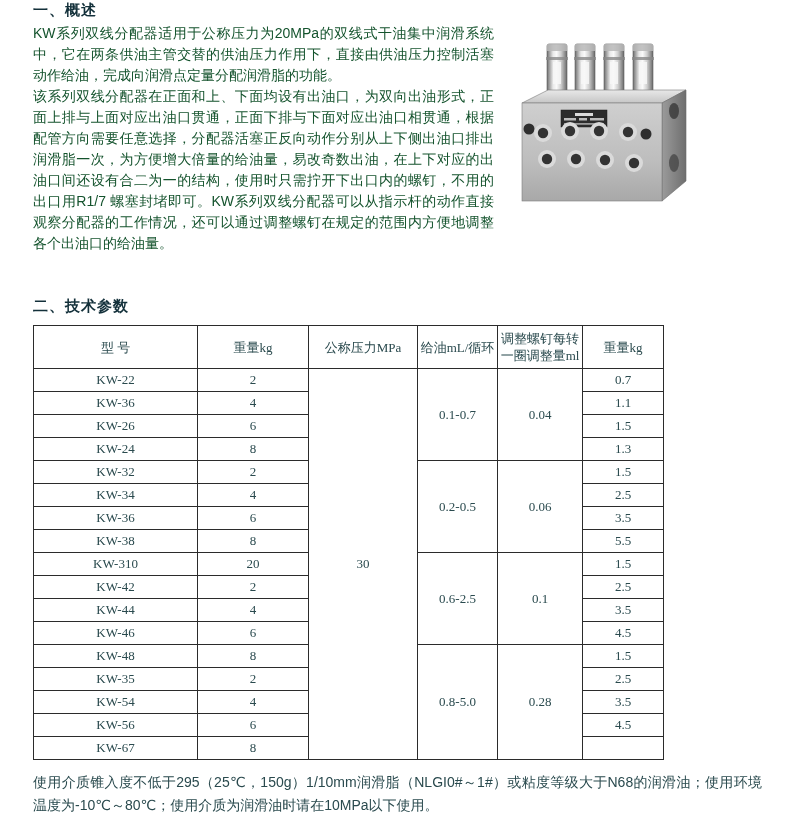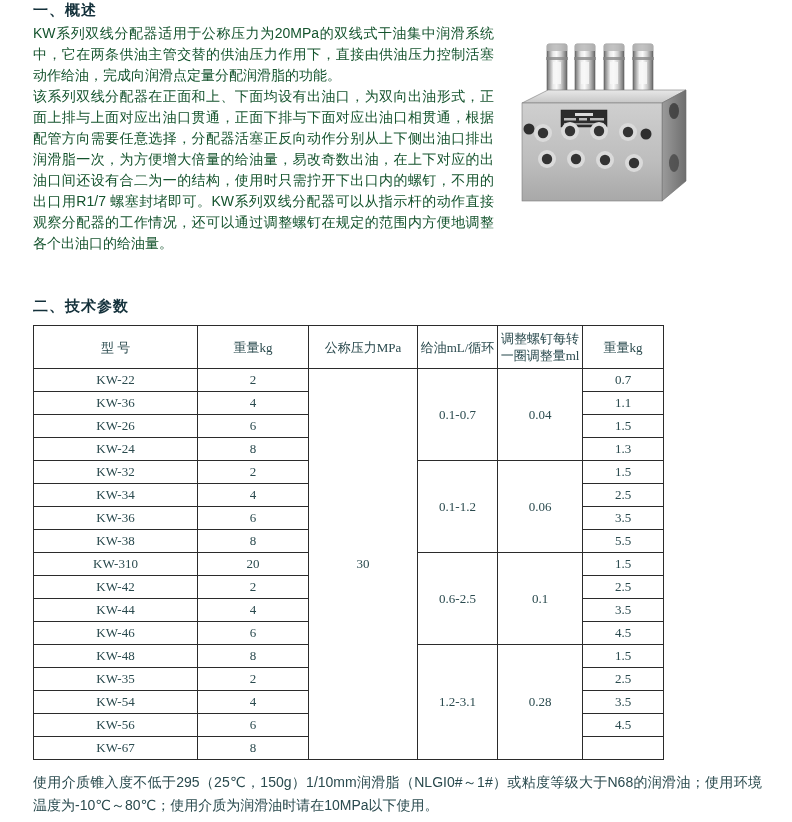--- a/index.html
+++ b/index.html
@@ -211,21 +211,21 @@
         <td>1.5</td>
       </tr>
       <tr>
         <td>KW-24</td>
         <td>8</td>
         <td>1.3</td>
       </tr>
       <tr>
         <td>KW-32</td>
         <td>2</td>
-        <td rowspan="4">0.1-1.2</td>
+        <td rowspan="4">0.2-0.5</td>
         <td rowspan="4">0.06</td>
         <td>1.5</td>
       </tr>
       <tr>
         <td>KW-34</td>
         <td>4</td>
         <td>2.5</td>
       </tr>
       <tr>
         <td>KW-36</td>
@@ -255,21 +255,21 @@
         <td>3.5</td>
       </tr>
       <tr>
         <td>KW-46</td>
         <td>6</td>
         <td>4.5</td>
       </tr>
       <tr>
         <td>KW-48</td>
         <td>8</td>
-        <td rowspan="5">1.2-3.1</td>
+        <td rowspan="5">0.8-5.0</td>
         <td rowspan="5">0.28</td>
         <td>1.5</td>
       </tr>
       <tr>
         <td>KW-35</td>
         <td>2</td>
         <td>2.5</td>
       </tr>
       <tr>
         <td>KW-54</td>

